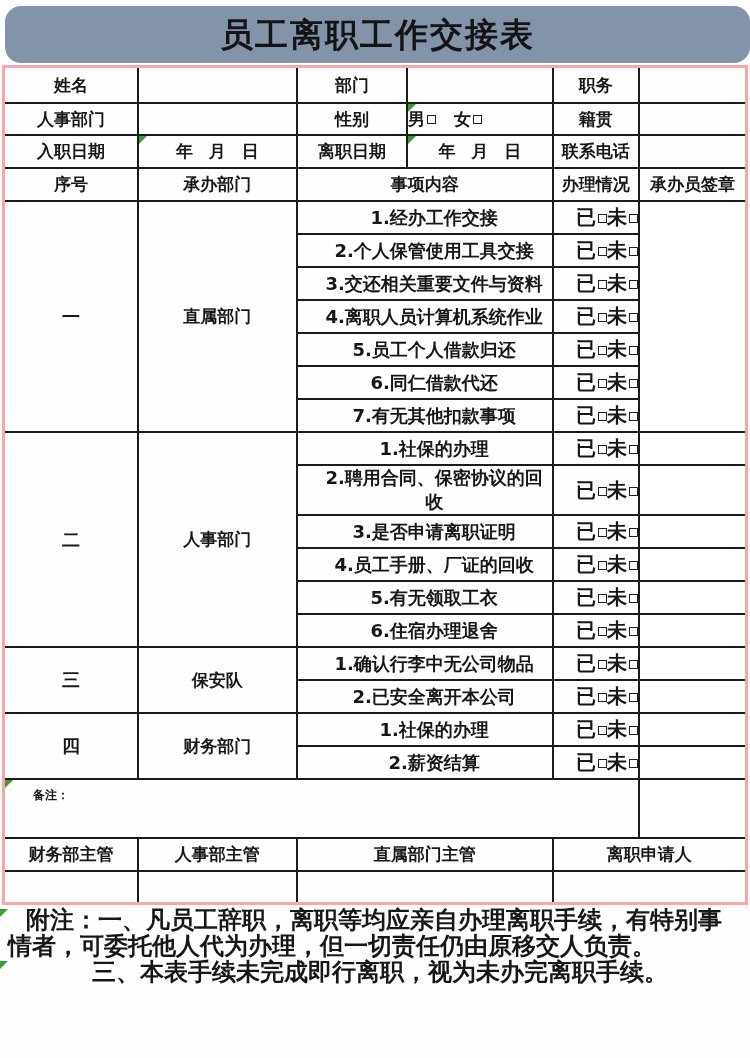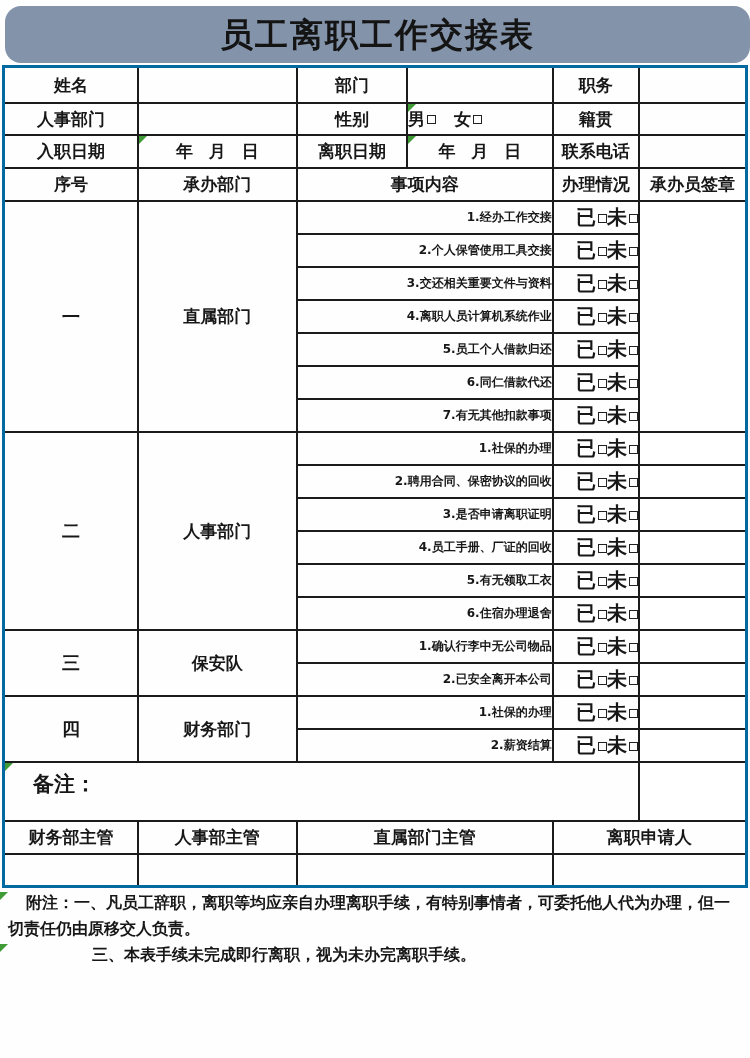--- a/index.html
+++ b/index.html
@@ -1,47 +1,47 @@
 <!DOCTYPE html>
 <html><head>
 <meta charset="utf-8">
 <style>
   html,body{margin:0;padding:0;width:750px;height:1058px;overflow:hidden;background:#fefefe;
     font-family:"DejaVu Sans",sans-serif;font-weight:bold;color:#171717;}
   .title-bar{margin:6px 0 0 5px;width:745px;height:57px;line-height:57px;text-align:center;
     background:#8393a9;font-size:33px;letter-spacing:2px;color:#141414;border-radius:16px;}
   table.form{border-collapse:collapse;table-layout:fixed;width:746px;margin:2px 0 0 2px;
-    border:3px solid #0369a1;}
+    border:3px solid #fca5a5;}
   td{border:2px solid #1b1b1b;padding:0;overflow:hidden;font-size:17px;}
   td.lbl{text-align:center;}
   td.val{text-align:left;}
   td.datev{text-align:center;word-spacing:10px;}
-  td.item{text-align:right;padding-left:19px;font-size:12px;}
+  td.item{text-align:center;padding-left:19px;font-size:18px;}
   td.serial{text-align:center;font-size:18px;}
   td.dept{text-align:center;}
   td.status{text-align:right;font-size:20px;}
   td.sig{background:#fff;}
-  td.remarks{vertical-align:top;text-align:left;padding:7px 0 0 28px;font-size:21px;}
+  td.remarks{vertical-align:top;text-align:left;padding:7px 0 0 28px;font-size:12px;}
   td.sign-h{text-align:center;}
   tr.r1 td{height:34px;}
   tr.r2 td{height:30px;}
   tr.r3 td{height:31px;}
   tr.rh td{height:31px;}
   tr.item-row td{height:31px;}
   tr.remarks-row td{height:50px;}
   tr.sign-head td{height:31px;}
   tr.sign-empty td{height:30px;}
   .box{display:inline-block;width:7px;height:7px;border:1px solid #222;
     vertical-align:1px;margin-left:2px;}
   .box.gap{margin-right:18px;}
   td.tri{position:relative;}
   td.tri::before{content:"";position:absolute;top:0;left:0;
     border-top:8px solid #3f9b35;border-right:8px solid transparent;}
   .notes{margin-top:2px;padding:0;}
-  .notes p{margin:0;padding:0 6px 0 8px;font-size:16px;line-height:26px;position:relative;}
+  .notes p{margin:0;padding:0 6px 0 8px;font-size:24px;line-height:26px;position:relative;}
   .notes p.first{text-indent:18px;}
   .notes p.indent{text-indent:84px;}
   .notes p::before{content:"";position:absolute;left:0;top:2px;
     border-top:8px solid #3f9b35;border-right:8px solid transparent;}
 </style>
 </head>
 <body>
 
 <div class="title-bar">员工离职工作交接表</div>
 

